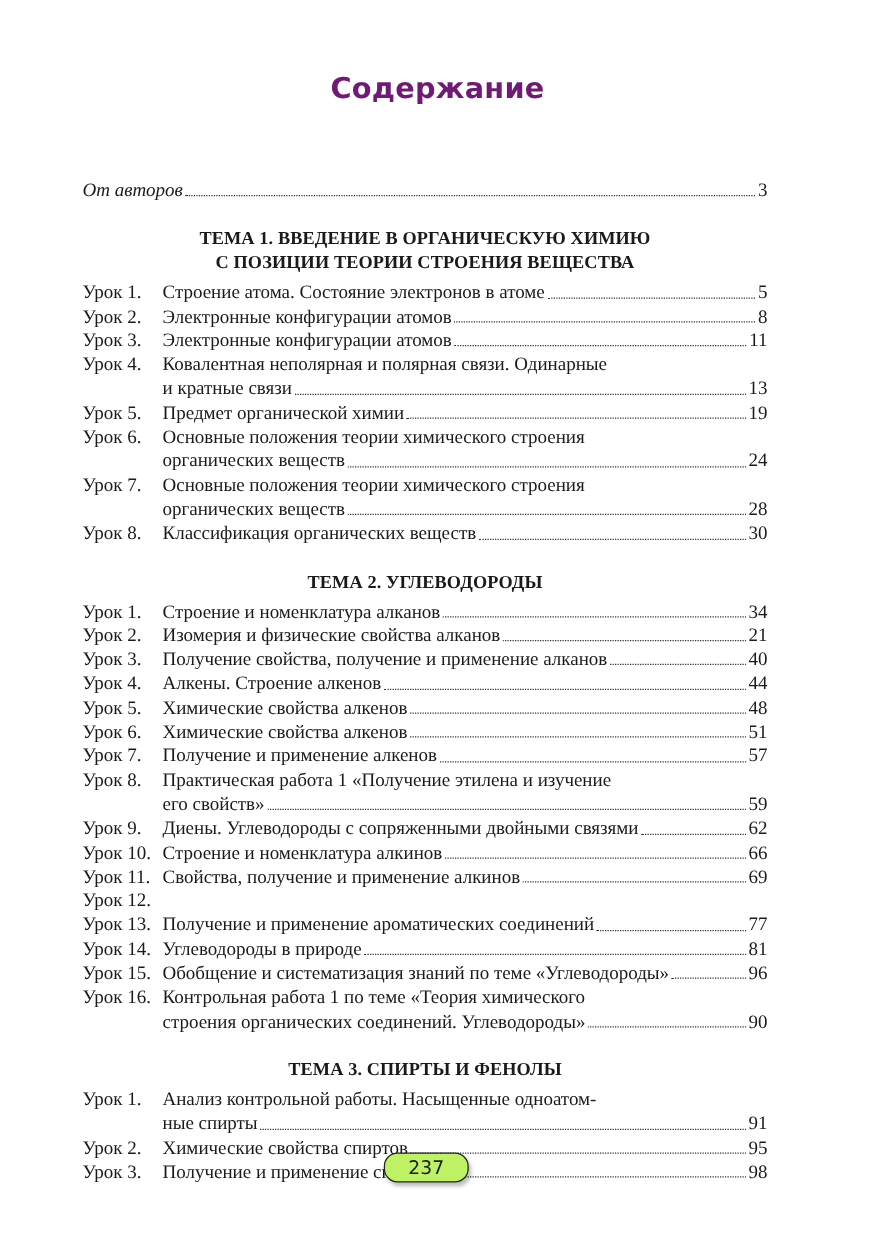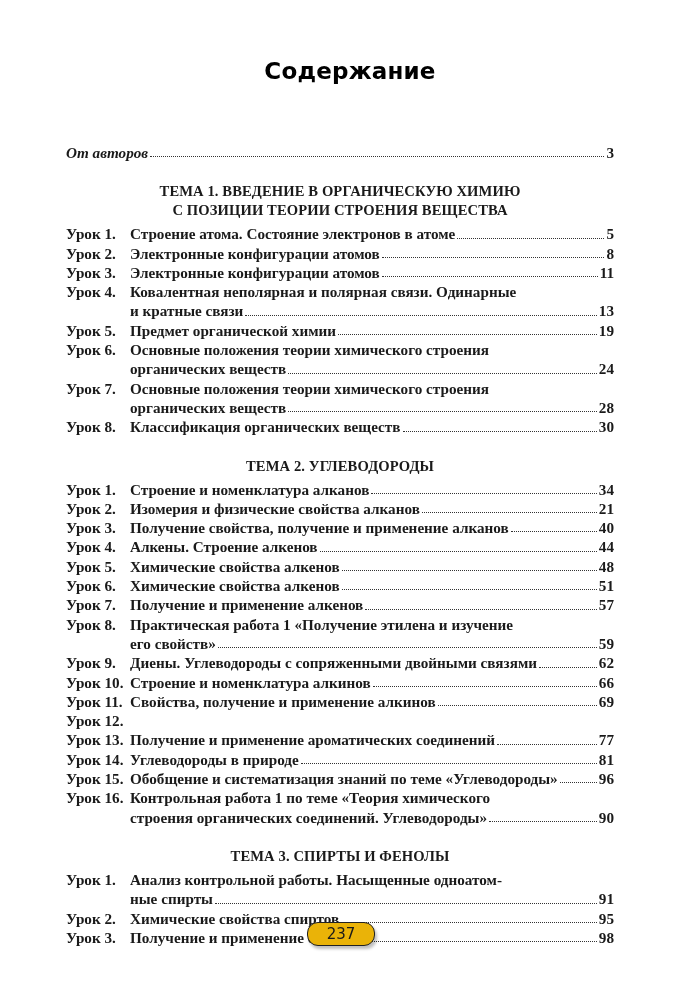--- a/index.html
+++ b/index.html
@@ -3,27 +3,27 @@
 <meta charset="utf-8">
 <style>
   html, body { margin: 0; padding: 0; }
   body {
     width: 700px; height: 1000px; background: #ffffff; position: relative; overflow: hidden;
     font-family: "Liberation Serif", "DejaVu Serif", serif; color: #1a1a1a;
   }
   .title {
     position: absolute; top: 58px; left: 0; width: 700px; text-align: center;
     font-family: "DejaVu Sans", "Liberation Sans", sans-serif; font-weight: bold;
-    font-size: 23px; letter-spacing: 0.2px; color: #000000;
+    font-size: 23px; letter-spacing: 0.2px; color: #701a75;
   }
   .toc {
     position: absolute; top: 143px; left: 66px; width: 548px;
     font-size: 15.2px; line-height: 19.3px;
   }
-  .row { display: flex; align-items: flex-start; font-weight: bold; }
+  .row { display: flex; align-items: flex-start; }
   .lbl { width: 64px; flex: 0 0 64px; white-space: nowrap; }
   .body { flex: 1; display: flex; flex-direction: column; min-width: 0; }
   .line1 { white-space: nowrap; }
   .last { display: flex; align-items: flex-end; white-space: nowrap; }
   .dots {
     flex: 1; overflow: hidden; margin: 0 2px; height: 19.3px; position: relative;
   }
   .dots::after {
     content: ""; position: absolute; left: 0; right: 0; bottom: 5px;
     border-bottom: 1.3px dotted #333;
@@ -31,21 +31,21 @@
   .pg { text-align: right; }
   .intro { font-style: italic; }
   .theme {
     text-align: center; font-weight: bold; font-size: 14.6px; line-height: 19px;
     margin: 20px 0 4px 0; letter-spacing: 0.1px;
   }
   .pagenum {
     position: absolute; left: 307px; top: 922px; width: 66px; height: 22px;
     border: 1.5px solid #222; border-radius: 11px; text-align: center;
     font-family: "DejaVu Sans", "Liberation Sans", sans-serif; font-size: 15px; line-height: 22px;
-    box-shadow: 2px 3px 3px rgba(0,0,0,0.25); background: #eab308;
+    box-shadow: 2px 3px 3px rgba(0,0,0,0.25); background: #bef264;
   }
 </style>
 </head>
 <body>
 
 <div class="title">Содержание</div>
 
 <div class="toc" id="toc">
   <div class="row">
     <div class="body">

